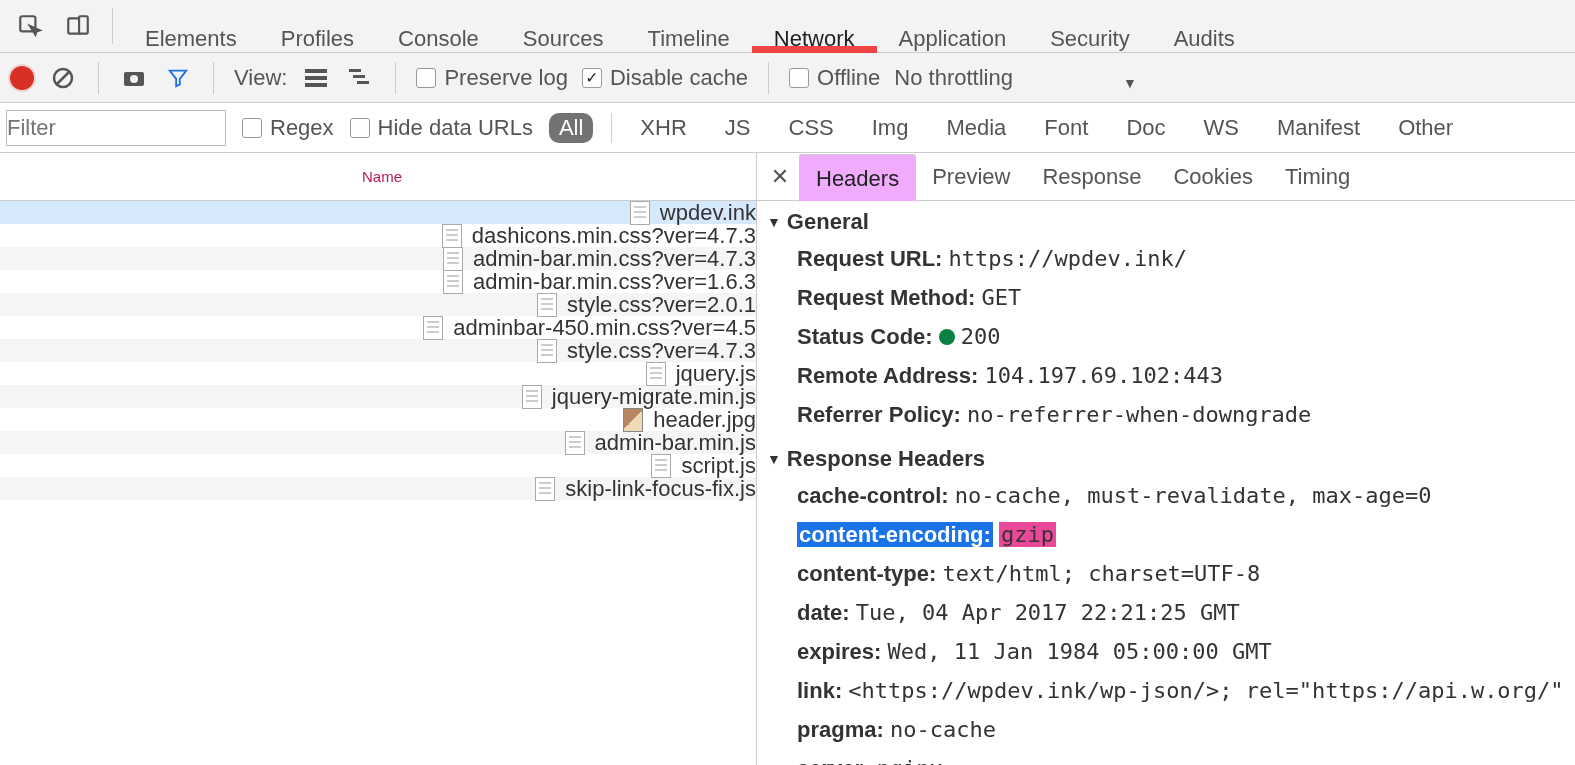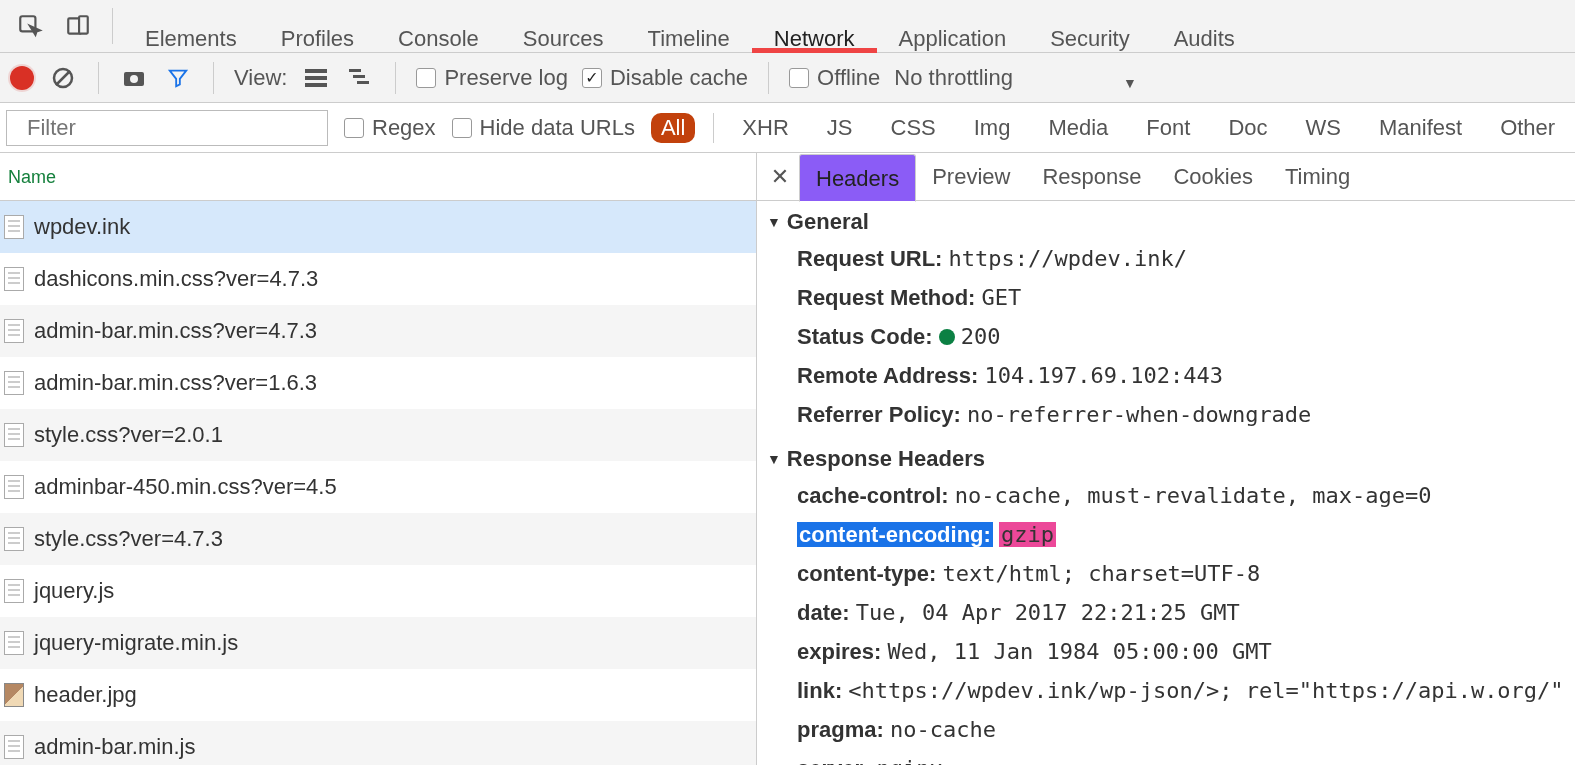--- a/index.html
+++ b/index.html
@@ -25,21 +25,21 @@
     display: flex; align-items: center; justify-content: center;
     color: #555; margin: 0 4px;
     cursor: default;
   }
   .tabbar .vsep { width: 1px; height: 36px; background: #ccc; margin: 0 10px; }
   .tabbar .tab {
     padding: 12px 22px;
     height: 53px; line-height: 53px;
     color: #555; cursor: default;
   }
-  .tabbar .tab.active { color: #222; border-bottom: 5px solid #ef4444; }
+  .tabbar .tab.active { color: #222; border-bottom: 7px solid #ef4444; }
 
   .toolbar {
     display: flex;
     align-items: center;
     height: 50px;
     background: #f3f3f3;
     border-bottom: 1px solid #ccc;
     padding: 0 10px;
     gap: 14px;
   }
@@ -62,41 +62,41 @@
   .filterbar {
     display: flex;
     align-items: center;
     height: 50px;
     border-bottom: 1px solid #ccc;
     padding: 0 6px;
     gap: 16px;
     font-size: 22px;
   }
   .filterbar input {
-    width: 322px; height: 36px; font-size: 22px;
-    border: 1px solid #bbb; padding: 0 20px; color: #999;
+    width: 220px; height: 36px; font-size: 22px;
+    border: 1px solid #bbb; padding: 0 0; color: #999;
   }
   .pill {
     padding: 2px 10px; border-radius: 10px; color: #555;
   }
-  .pill.active { background: #c2410c; color: #fff; text-align: center; }
+  .pill.active { background: #737373; color: #fff; text-align: center; }
   .type-sep { width:1px; height:30px; background:#ccc; }
 
   .content { display: flex; height: 612px; }
   .left {
     width: 757px; border-right: 1px solid #ccc;
     display: flex; flex-direction: column;
   }
   .left-header {
     height: 48px; line-height: 48px; padding-left: 8px;
-    border-bottom: 1px solid #ccc; color: #15803d; font-size: 18px;
+    border-bottom: 1px solid #ccc; color: #be185d; font-size: 15px; text-align: center;
   }
   .row {
     display: flex; align-items: center; gap: 10px;
-    height: 52px; padding-left: 4px; font-size: 22px; color: #333;
+    height: 23px; padding-left: 4px; font-size: 22px; color: #333; justify-content: flex-end;
   }
   .row:nth-child(even){ background:#fff;}
   .row:nth-child(odd){ background:#f5f5f5;}
   .row.selected { background: #d6e8fb !important; }
   .file-icon {
     width: 20px; height: 24px; border: 1px solid #aaa; background: #fff;
     position: relative; flex-shrink:0;
   }
   .file-icon::before {
     content:""; position:absolute; left:3px; right:3px; top:4px; height:2px; background:#ccc;
@@ -110,21 +110,21 @@
     display: flex; align-items: center; height: 48px;
     border-bottom: 1px solid #ccc; padding-left: 8px; gap: 4px;
   }
   .right-tabs .close { width: 30px; text-align:center; color:#555; font-size:22px; cursor:default; }
   .right-tabs .rtab {
     height: 48px; line-height: 48px; padding: 0 16px; color: #555; cursor:default;
   }
   .right-tabs .rtab.active {
     border: 1px solid #ccc; border-bottom: 1px solid #fff;
     border-top-left-radius: 3px; border-top-right-radius: 3px;
-    color: #222; position: relative; top: 1px; background:#8b5cf6;
+    color: #222; position: relative; top: 1px; background:#f0abfc;
   }
 
   .section { padding: 4px 0 4px 10px; }
   .section-title {
     font-weight: bold; color: #333; font-size: 22px;
     display:flex; align-items:center; gap:6px; padding: 4px 0;
   }
   .section-title .tri { font-size: 14px; }
   .kv { padding: 3px 0 3px 30px; font-size: 22px; line-height: 1.5; }
   .kv .k { font-weight: bold; color: #333; }

